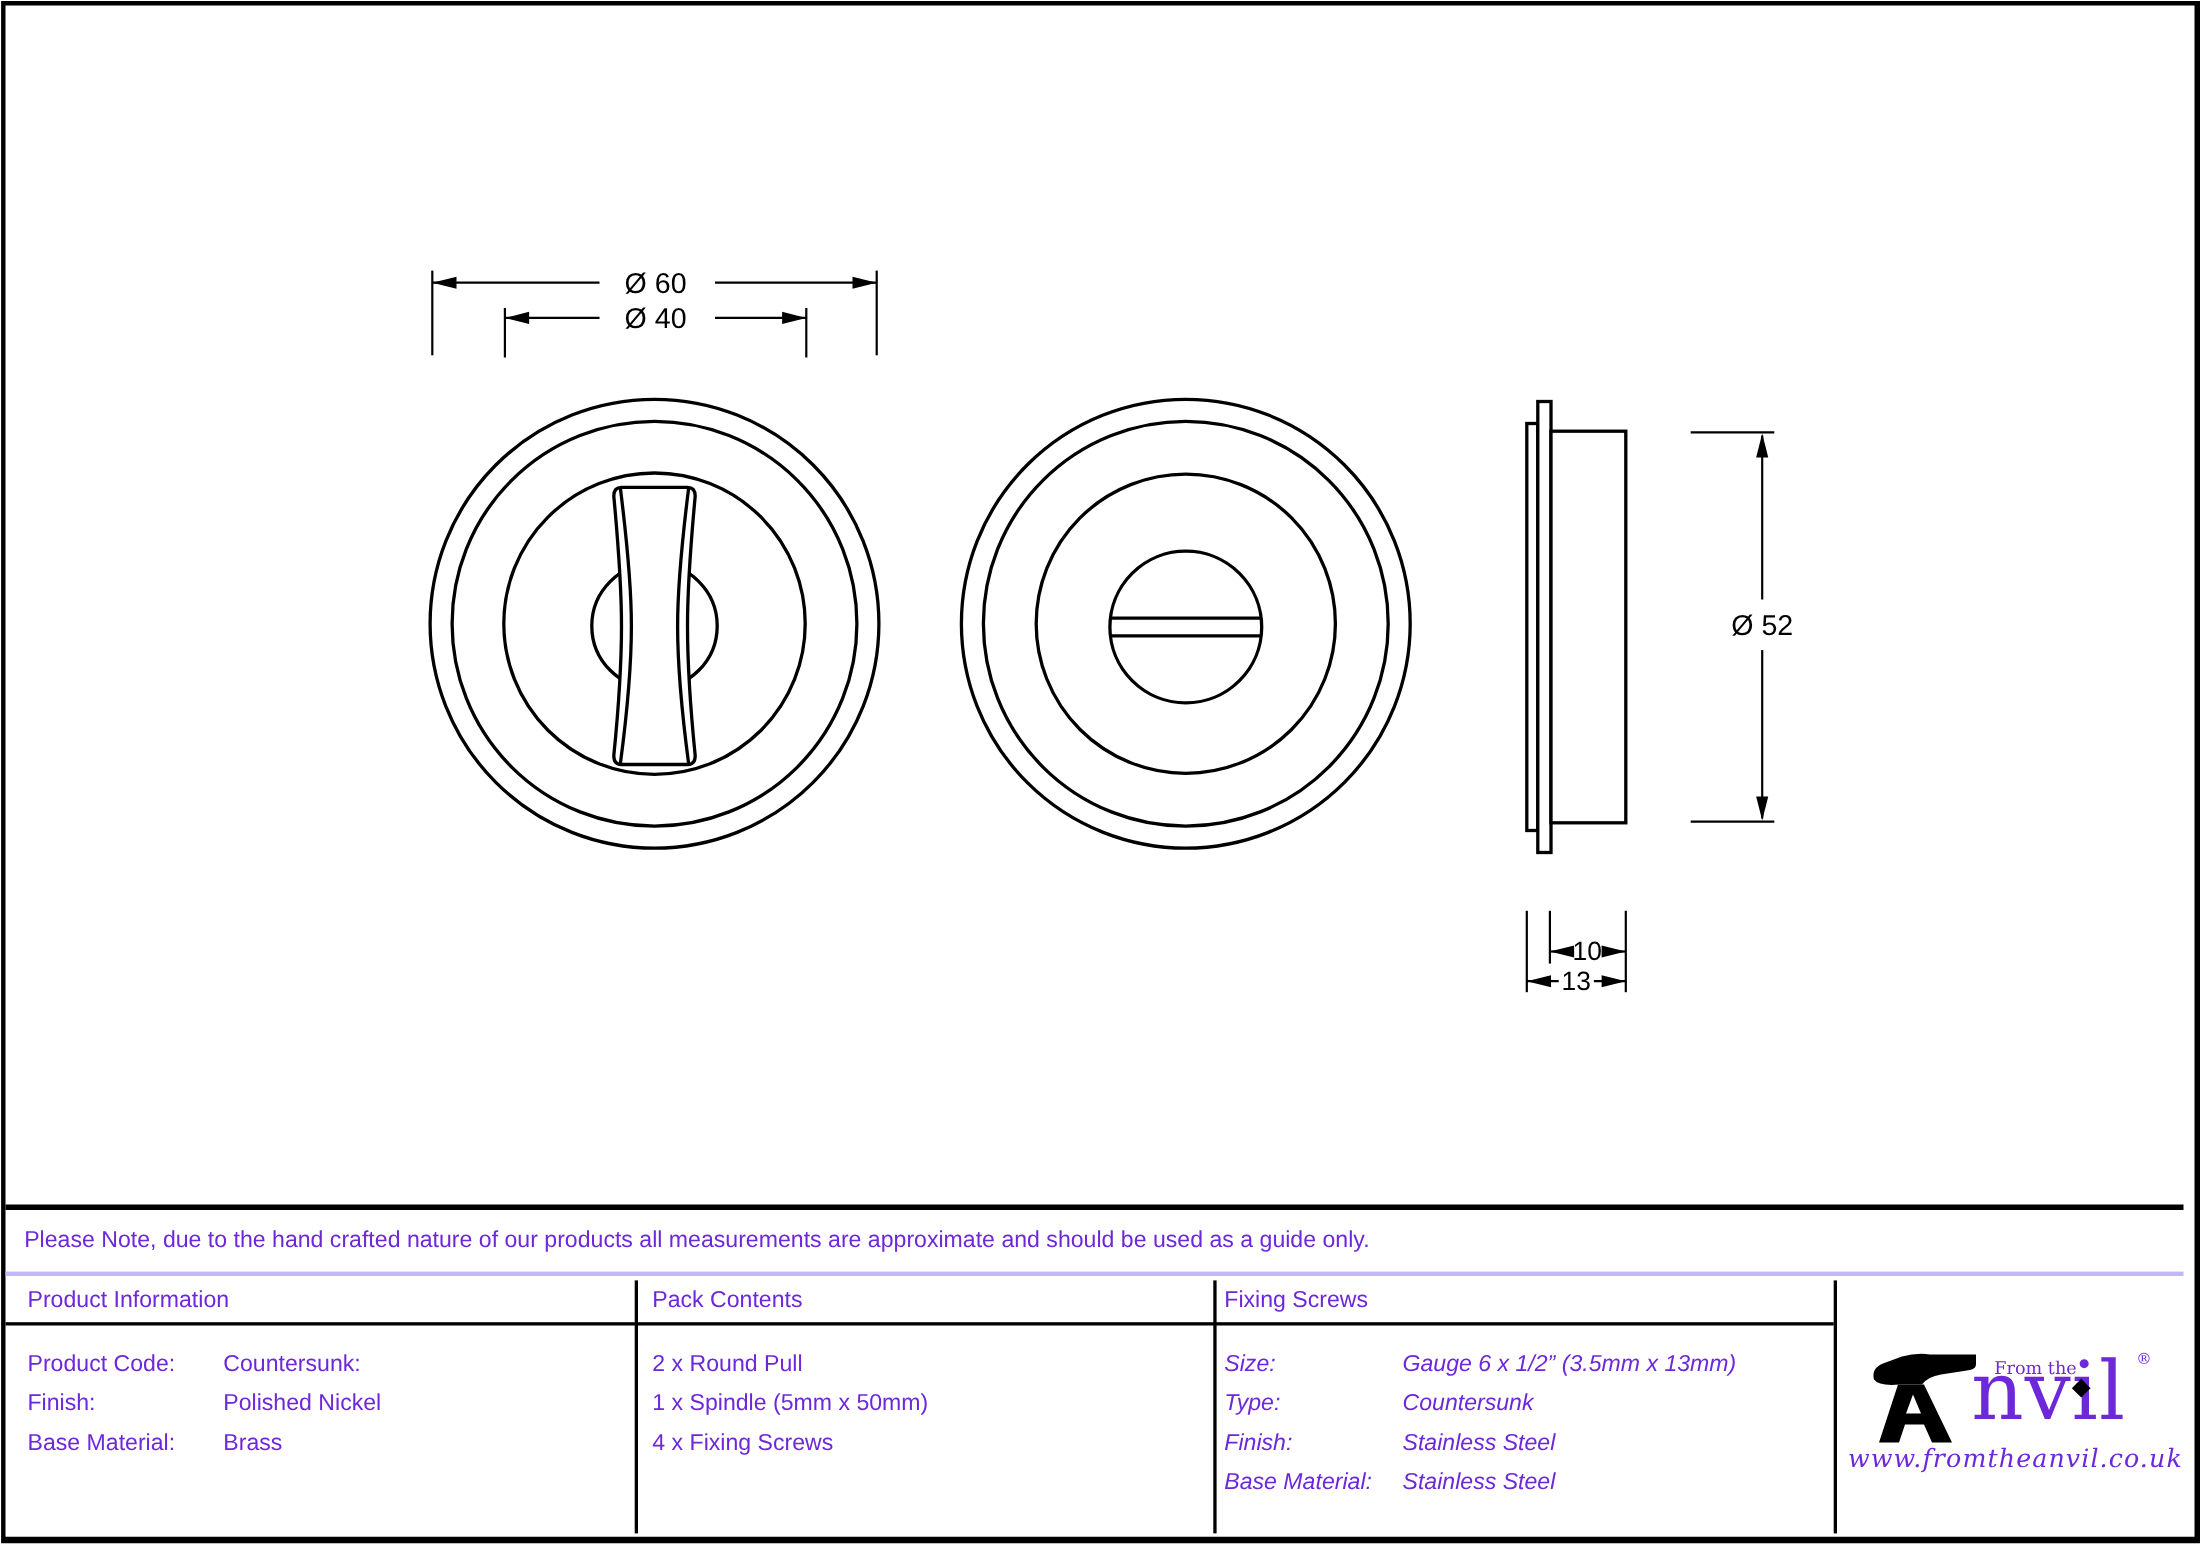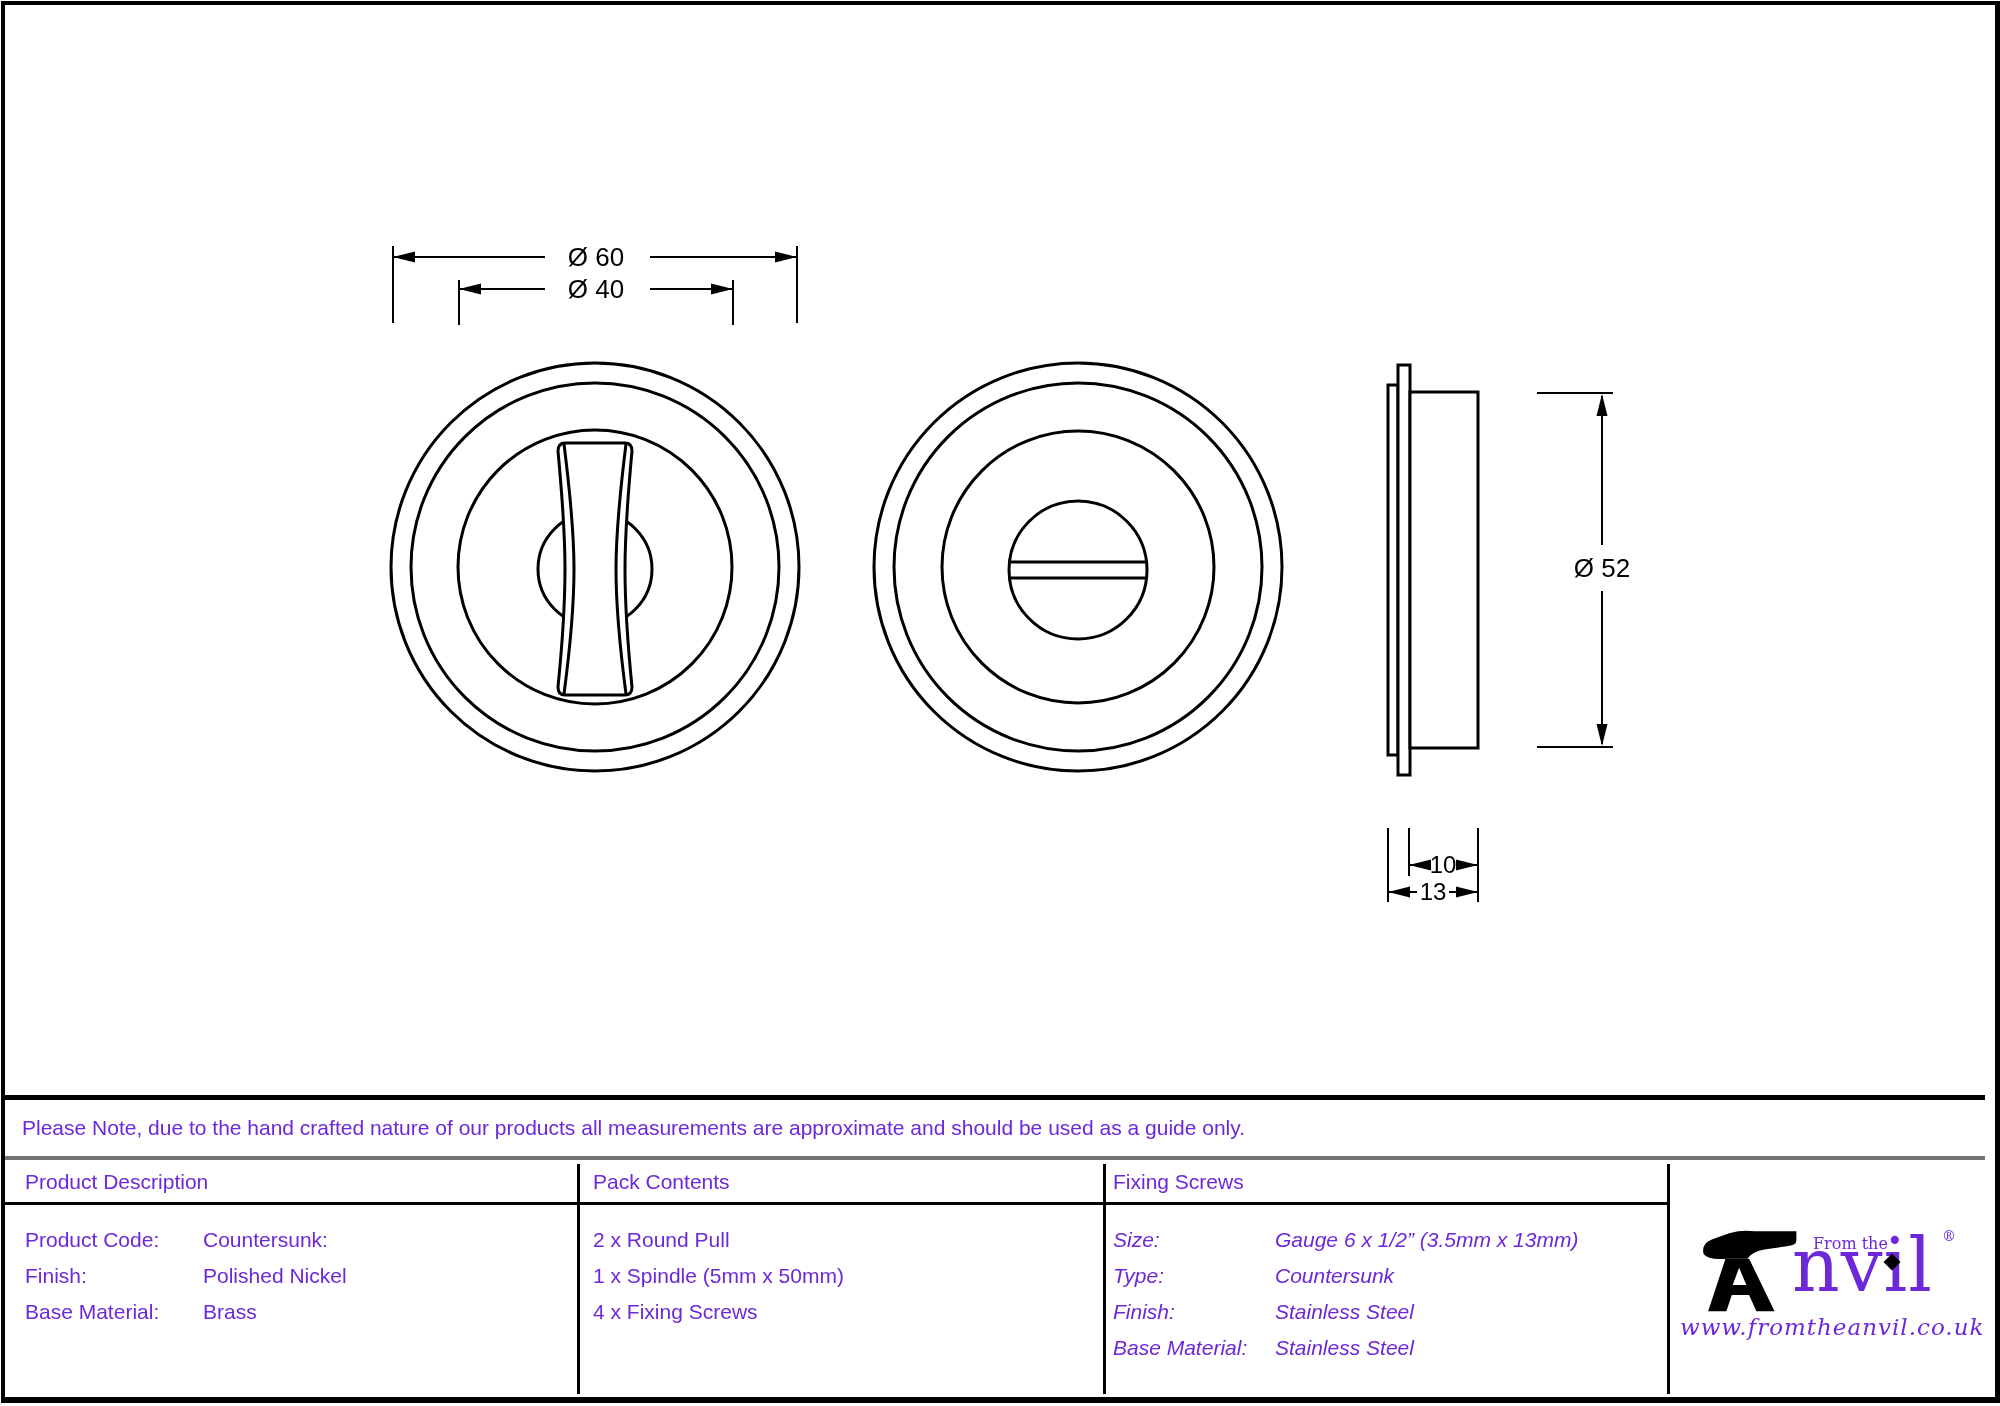--- a/index.html
+++ b/index.html
@@ -12,21 +12,21 @@
     position:absolute; left:1px; top:1px; width:1990px; height:1392px;
     border:4px solid #000; border-bottom-width:6px; border-right-width:5px;
   }
   #drawing-svg { position:absolute; left:0; top:0; }
   .dim-label { font-family:"Liberation Sans", sans-serif; font-size:26px; fill:#000; text-anchor:middle; }
   .dim-label-sm { font-family:"Liberation Sans", sans-serif; font-size:24px; fill:#000; text-anchor:middle; }
 
   
   #note-row {
     position:absolute; left:5px; top:1095px; width:1980px; height:65px;
-    border-top:5px solid #000; border-bottom:4px solid #737373;
+    border-top:5px solid #000; border-bottom:4px solid #c4b5fd;
     display:flex; align-items:center; box-sizing:border-box;
     padding-left:17px; font-size:21px;
   }
   
   .v-divider { position:absolute; top:1164px; height:230px; width:3px; background:#000; }
   #header-underline { position:absolute; left:5px; top:1202px; width:1662px; height:3px; background:#000; }
   .col-header { position:absolute; top:1170px; font-size:21px; }
   .body-grid { position:absolute; top:1222px; display:grid; font-size:21px; line-height:36px; align-content:start; }
   .body-grid .lbl { white-space:nowrap; }
   .list-col { position:absolute; top:1222px; font-size:21px; line-height:36px; }
@@ -126,21 +126,21 @@
 
   <div id="note-row">
     <span>Please Note, due to the hand crafted nature of our products all measurements are approximate and should be used as a guide only.</span>
   </div>
 
   <div class="v-divider" style="left:577px;"></div>
   <div class="v-divider" style="left:1103px;"></div>
   <div class="v-divider" style="left:1667px;"></div>
   <div id="header-underline"></div>
 
-  <span class="col-header" style="left:25px;">Product Description</span>
+  <span class="col-header" style="left:25px;">Product Information</span>
   <span class="col-header" style="left:593px;">Pack Contents</span>
   <span class="col-header" style="left:1113px;">Fixing Screws</span>
 
   <div class="body-grid" style="left:25px; width:545px; grid-template-columns:178px 1fr;">
     <div class="lbl">Product Code:</div>
     <div class="lbl">Countersunk:</div>
     <div class="lbl">Finish:</div>
     <div>Polished Nickel</div>
     <div class="lbl">Base Material:</div>
     <div>Brass</div>

